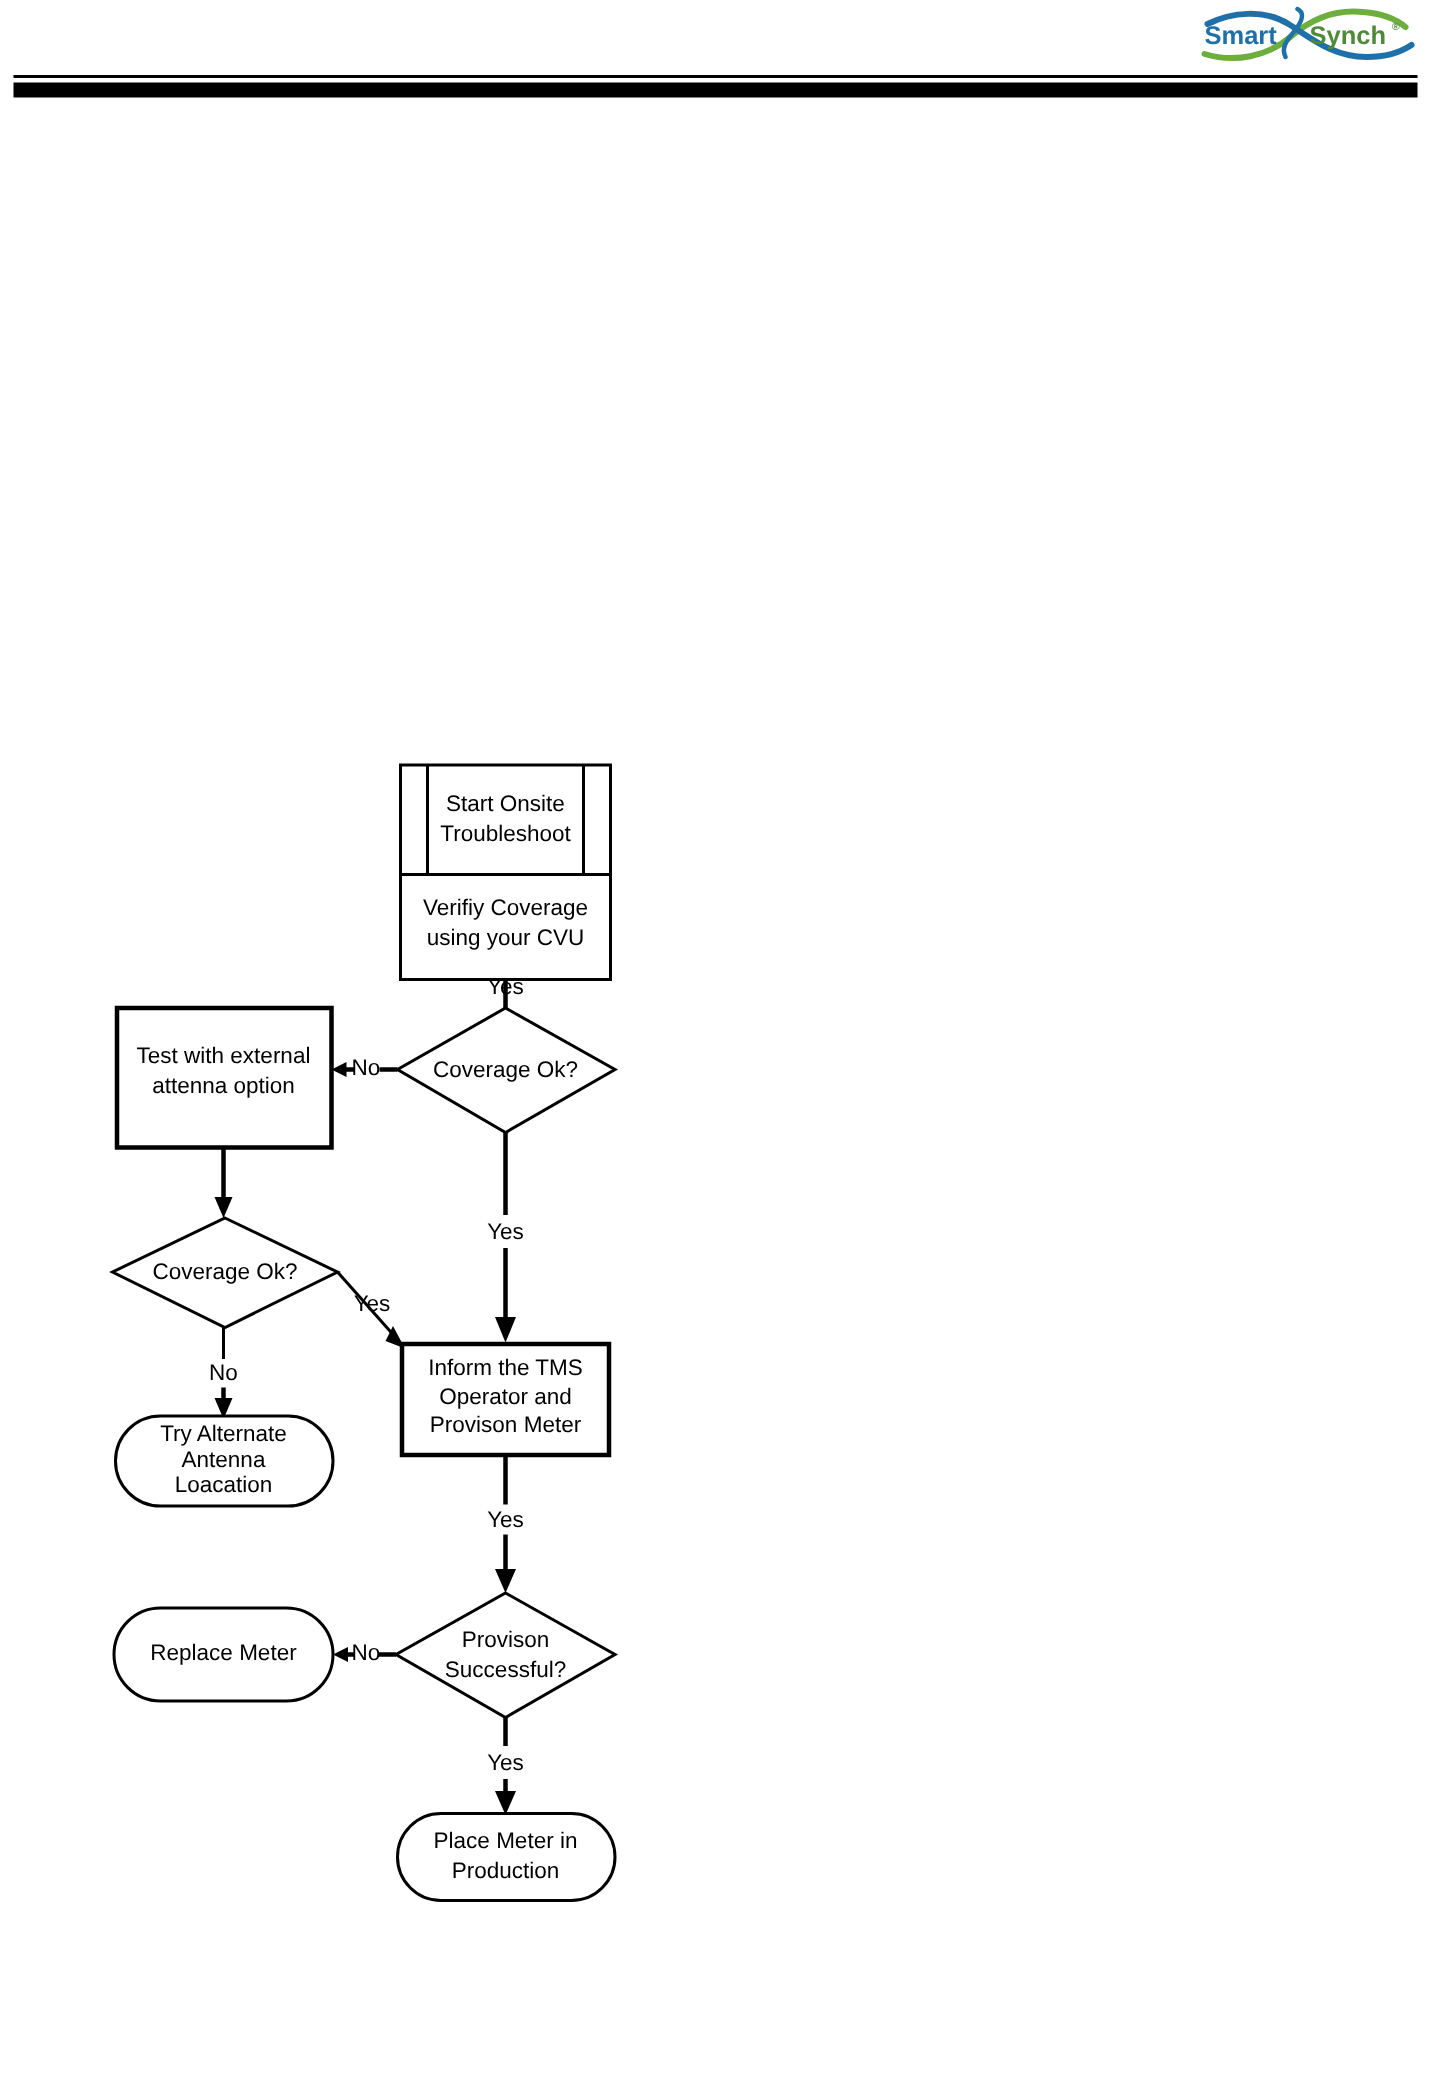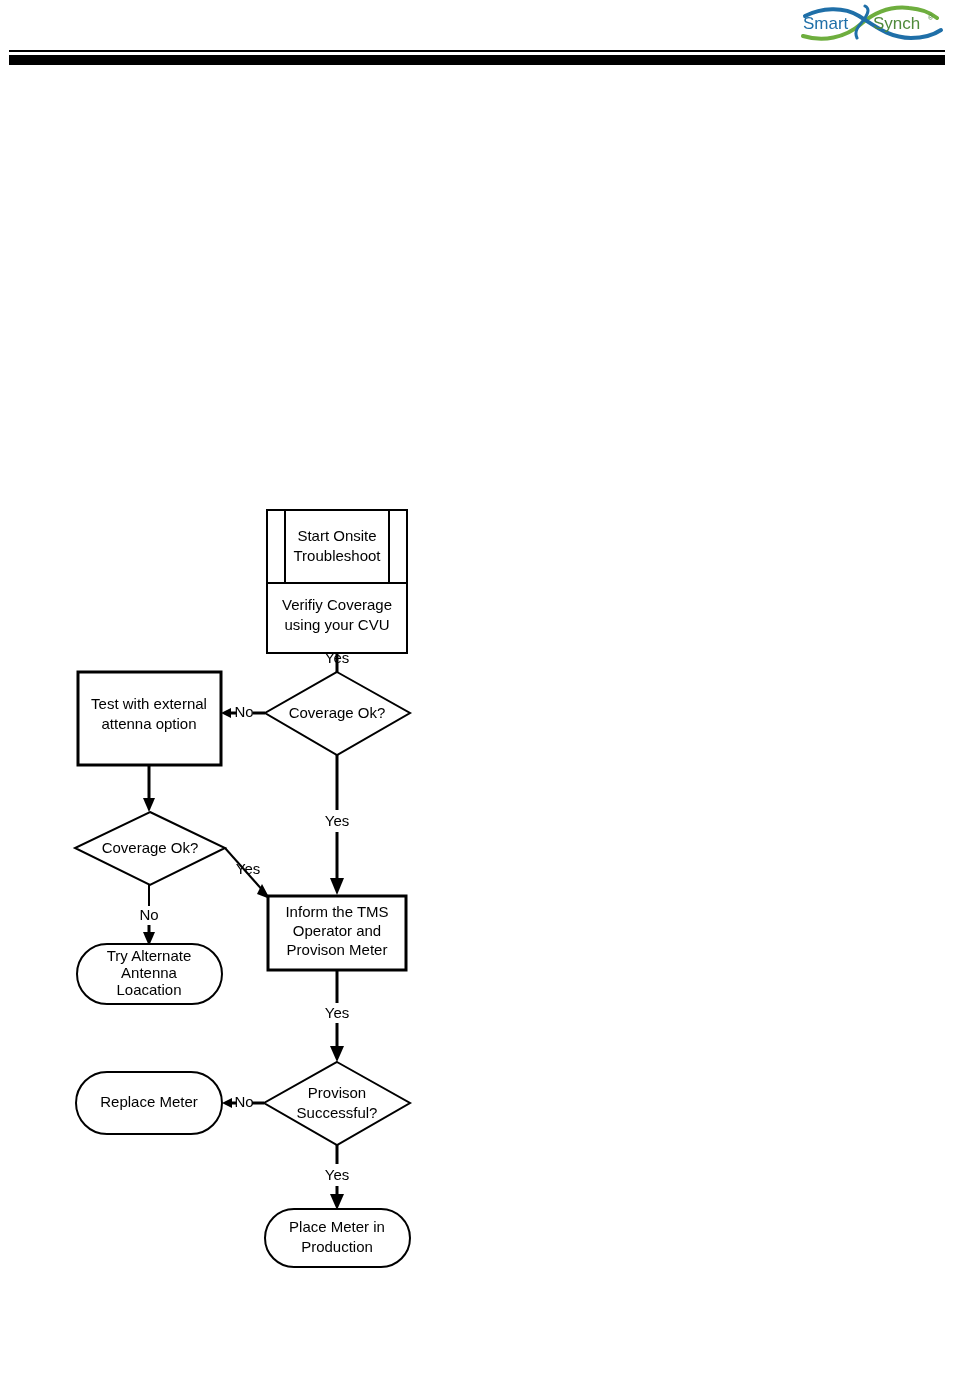--- a/index.html
+++ b/index.html
@@ -23,20 +23,21 @@
     top: 0;
     width: 957px;
     height: 75px;
   }
   #brand-logo {
     position: absolute;
     right: 12px;
     top: 4px;
     width: 150px;
     height: 40px;
+    font-weight: bold;
   }
   #header-rule-thin {
     position: absolute;
     left: 9px;
     top: 50px;
     width: 936px;
     height: 2px;
     background: #000000;
   }
   #header-rule-thick {

